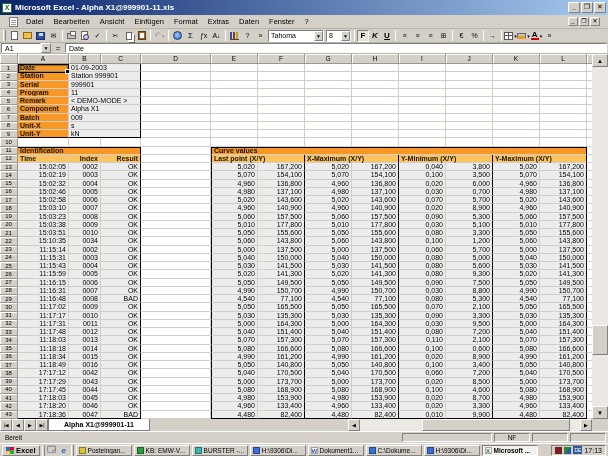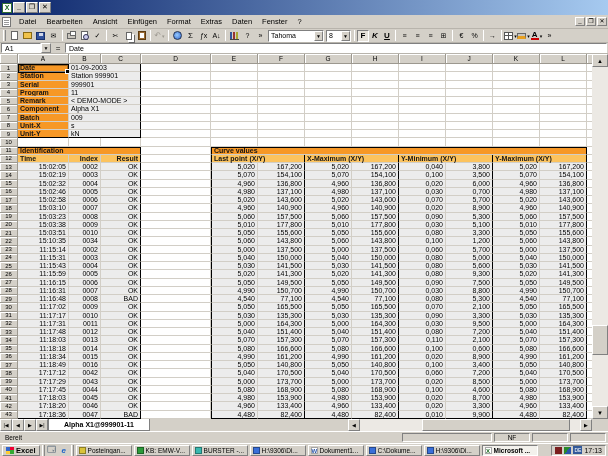--- a/index.html
+++ b/index.html
@@ -12,21 +12,21 @@
   body{font-family:"Liberation Sans","DejaVu Sans",sans-serif;font-size:7px;color:#000;background:#d4d0c8;cursor:default;}
   .window{width:608px;height:456px;display:flex;flex-direction:column;background:var(--chrome);}
 
   
   .titlebar{height:15px;flex:0 0 15px;background:linear-gradient(90deg,var(--tblue1),var(--tblue2));display:flex;align-items:center;padding:0 2px;color:#fff;}
   .titlebar .ttl{font-size:8px;font-weight:bold;flex:1;white-space:nowrap;overflow:hidden;margin-left:3px;}
   .appicon{width:10px;height:10px;background:#fff;border:1px solid #2f6e31;display:flex;align-items:center;justify-content:center;color:#1d6b21;font-weight:bold;font-size:7px;line-height:7px;}
   .winbtn{width:12px;height:11px;background:var(--chrome);border:1px solid;border-color:var(--chrome-lt) var(--chrome-dk) var(--chrome-dk) var(--chrome-lt);font-size:7px;line-height:8px;text-align:center;color:#000;margin-left:1px;font-weight:bold;}
 
   
-  .menubar{height:14px;flex:0 0 14px;display:flex;align-items:center;padding:0 1px;border-bottom:1px solid #b8b4ac;}
+  .menubar{height:14px;flex:0 0 14px;display:flex;align-items:center;padding:0 8px;border-bottom:1px solid #b8b4ac;}
   .sheeticon{width:9px;height:10px;background:#fff;border:1px solid #777;margin:0 3px 0 1px;position:relative;}
   .sheeticon:before{content:"";position:absolute;left:1px;top:2px;width:5px;height:1px;background:#999;box-shadow:0 2px 0 #999,0 4px 0 #999;}
   .menuitem{padding:1px 5px;font-size:7.5px;}
   .menubar .grow{flex:1;}
   .mwinbtn{width:10px;height:9px;background:var(--chrome);border:1px solid;border-color:var(--chrome-lt) var(--chrome-dk) var(--chrome-dk) var(--chrome-lt);font-size:6px;line-height:7px;text-align:center;margin-left:1px;}
 
   
   .toolbar{height:14px;flex:0 0 14px;display:flex;align-items:center;padding:0 1px;gap:0;border-bottom:1px solid #b8b4ac;}
   .ridge{width:3px;height:11px;border-left:1px solid #fff;border-right:1px solid #888;margin:0 2px;}
   .sep{width:1px;height:11px;background:#999;border-right:1px solid #fff;margin:0 2px;}
@@ -118,20 +118,21 @@
   .trayico{width:7px;height:7px;}
   .de{width:9px;height:8px;background:#335a9a;color:#fff;font-size:5px;display:flex;align-items:center;justify-content:center;}
 </style>
 </head>
 <body>
 
 <div class="window">
 
   <div class="titlebar">
     <span class="appicon">X</span>
+    <span class="ttl">Microsoft Excel - Alpha X1@999901-11.xls</span>
     <span class="winbtn">_</span>
     <span class="winbtn">❐</span>
     <span class="winbtn">✕</span>
   </div>
 
   <div class="menubar">
     <span class="sheeticon"></span>
     <span id="menu-items"><span class="menuitem">Datei</span><span class="menuitem">Bearbeiten</span><span class="menuitem">Ansicht</span><span class="menuitem">Einfügen</span><span class="menuitem">Format</span><span class="menuitem">Extras</span><span class="menuitem">Daten</span><span class="menuitem">Fenster</span><span class="menuitem">?</span></span>
     <span class="grow"></span>
     <span class="mwinbtn">_</span>

